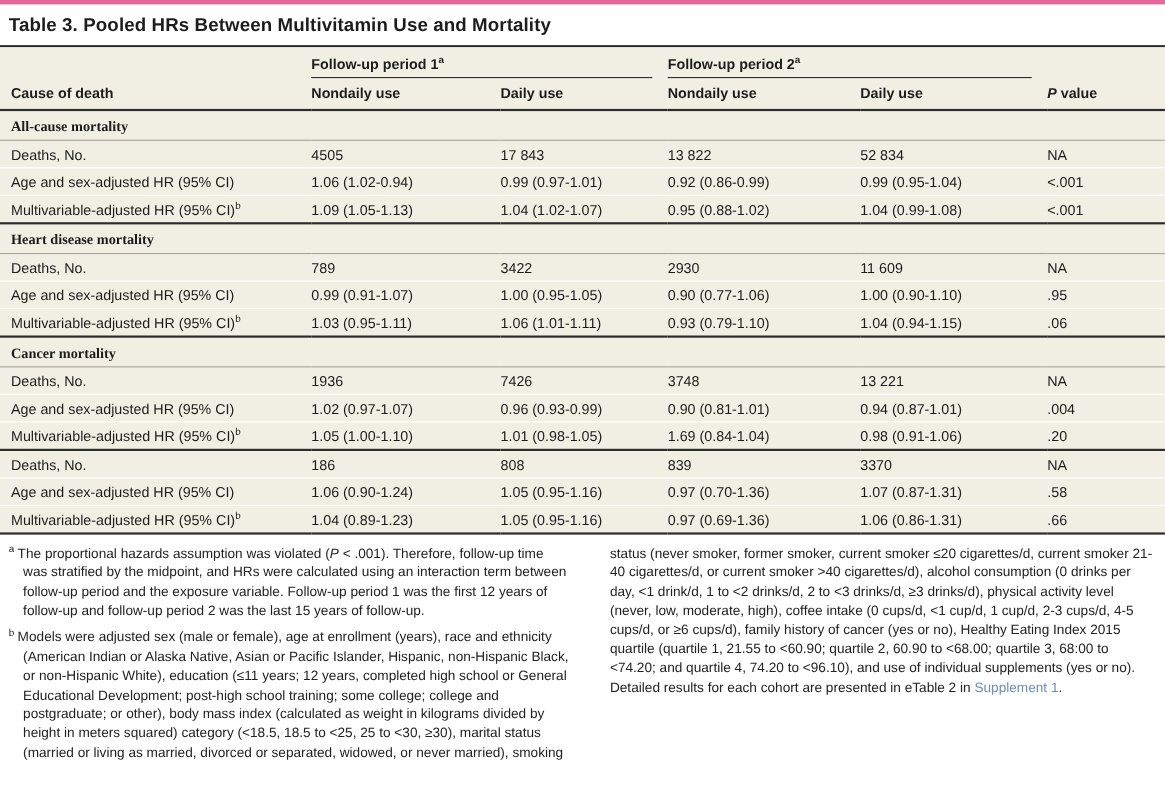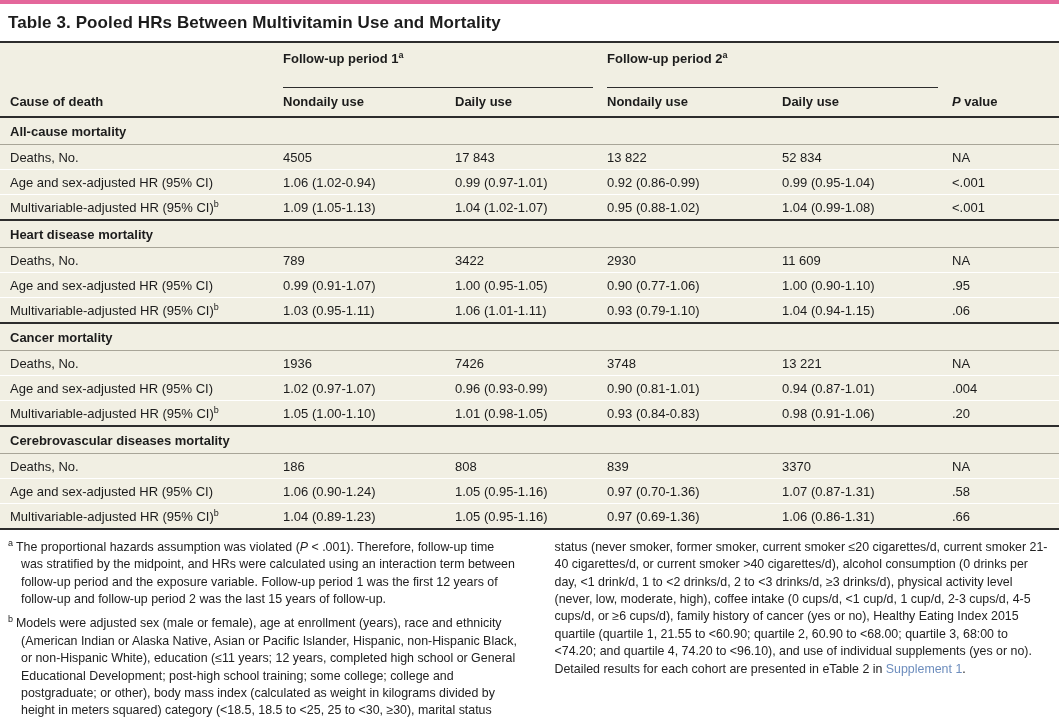--- a/index.html
+++ b/index.html
@@ -28,29 +28,30 @@
     font-size:13px;table-layout:fixed;line-height:1;
   }
   col.c1{width:283px;} col.c2{width:172px;} col.c3{width:152px;}
   col.c4{width:175px;} col.c5{width:170px;} col.c6{width:107px;}
   th{font-weight:bold;text-align:left;padding:0;}
   td{padding:0;text-align:left;}
   td:first-child, th:first-child{padding-left:10px;}
   tr.group-row th{padding-top:9px;vertical-align:bottom;}
   .group-label{
     border-bottom:1px solid var(--rule-dark);
-    padding:0 0 22px 0;margin-right:14px;
+    padding:0 0 5px 0;margin-right:14px;
   }
   tr.sub-row th{
     padding:7px 0 8px 0;border-bottom:2px solid var(--rule-dark);
   }
   tr.sub-row th:first-child{padding-left:10px;margin-left:32px;}
   tr.section-row td{
     font-weight:bold;padding-top:7px;padding-bottom:6px;
     border-bottom:1px solid var(--sep-mid);
+    font-family:Liberation Serif, serif;
   }
   tr.data-row td{
     padding-top:6px;padding-bottom:5px;border-bottom:1px solid var(--sep-light);
   }
   tr.data-row.section-end td{border-bottom:2px solid var(--rule-dark);}
   sup{font-size:9px;line-height:0;}
   .pv-italic{font-style:italic;}
   .footnotes{
     padding:9px 8px 0 8px;font-size:12.4px;line-height:1.4;color:#222222;
     column-count:2;column-gap:24px;column-fill:auto;height:224px;
@@ -173,26 +174,23 @@
           <td>1.02 (0.97-1.07)</td>
           <td>0.96 (0.93-0.99)</td>
           <td>0.90 (0.81-1.01)</td>
           <td>0.94 (0.87-1.01)</td>
           <td>.004</td>
         </tr>
         <tr class="data-row section-end">
           <td><span>Multivariable-adjusted HR (95% CI)</span><sup>b</sup></td>
           <td>1.05 (1.00-1.10)</td>
           <td>1.01 (0.98-1.05)</td>
-          <td>0.93 (0.84-0.83)</td>
+          <td>1.69 (0.84-1.04)</td>
           <td>0.98 (0.91-1.06)</td>
           <td>.20</td>
-        </tr>
-        <tr class="section-row">
-          <td colspan="6">Cerebrovascular diseases mortality</td>
         </tr>
         <tr class="data-row">
           <td><span>Deaths, No.</span></td>
           <td>186</td>
           <td>808</td>
           <td>839</td>
           <td>3370</td>
           <td>NA</td>
         </tr>
         <tr class="data-row">

